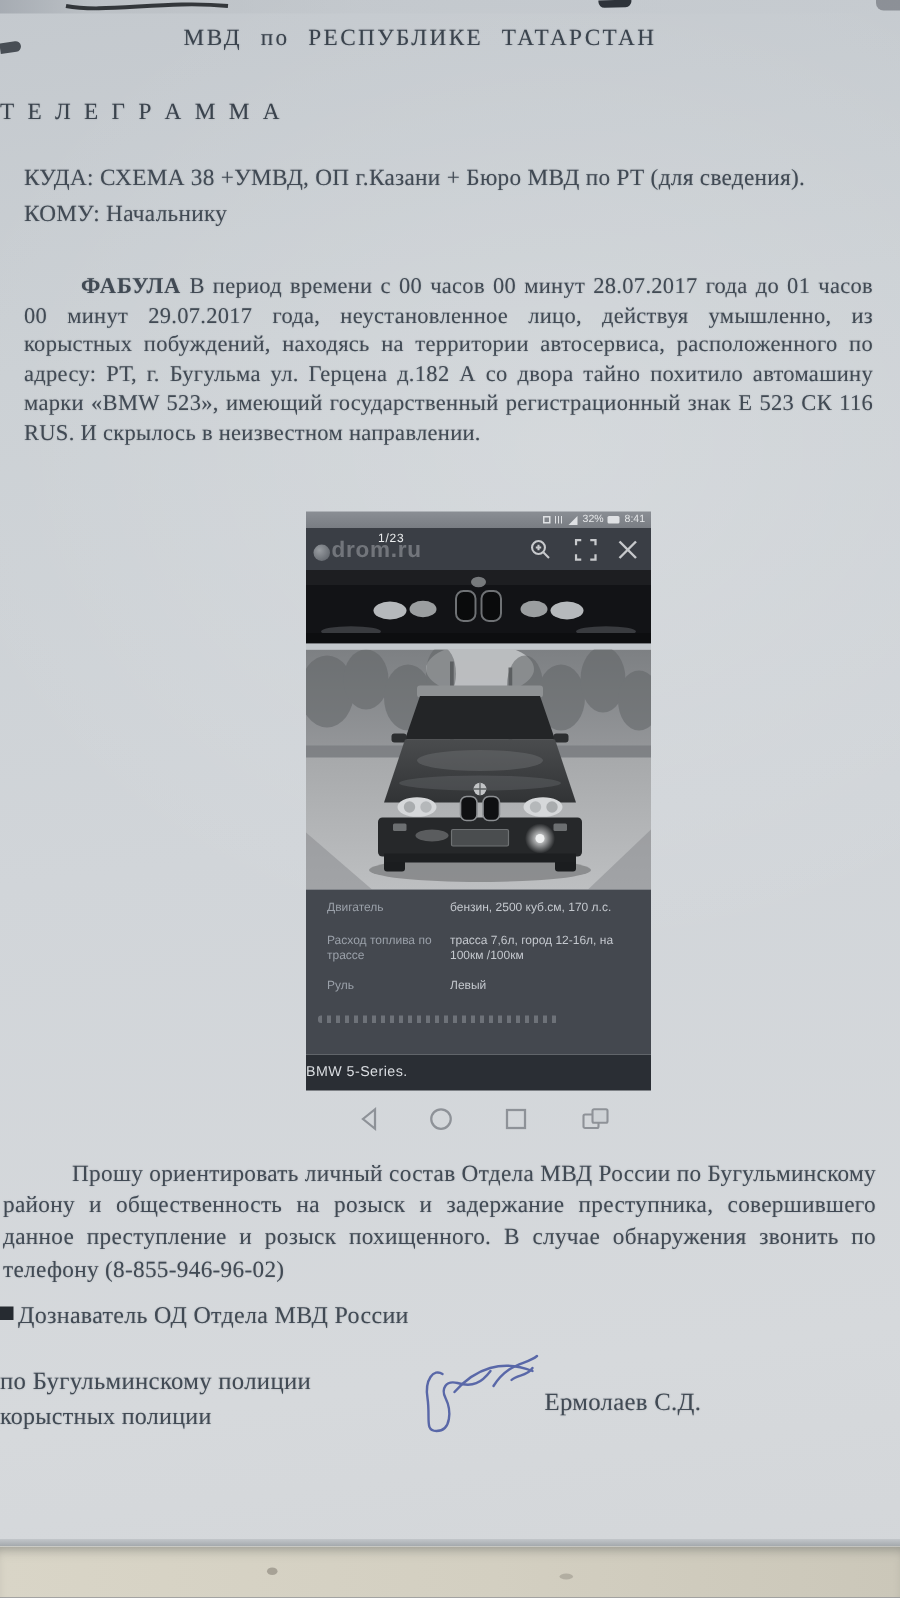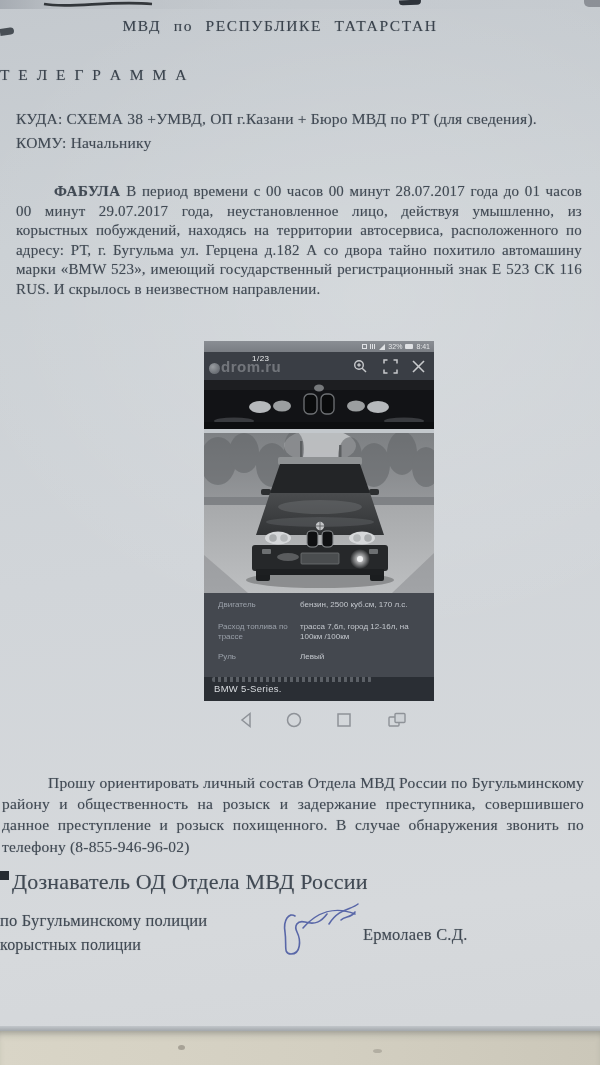--- a/index.html
+++ b/index.html
@@ -19,45 +19,45 @@
   
   .org-line{top:17px;left:16px;width:528px;text-align:center;font-size:15.5px;letter-spacing:1.6px;word-spacing:7px;color:#3a434d;}
   .doc-type{top:39px;left:0;width:600px;text-align:left;font-size:15.5px;letter-spacing:2.5px;color:#3a434d;margin-top:27px;}
   .to-line{top:110px;left:16px;width:572px;font-size:15.5px;}
   .addr-line{top:134px;left:16px;width:572px;font-size:15.5px;}
   .para{font-size:15px;line-height:19.6px;text-align:justify;margin:0;}
   .fabula{top:182px;left:16px;width:566px;text-indent:38px;}
   .fabula .b{font-weight:bold;letter-spacing:.6px;}
   .stolen{top:286px;left:16px;width:566px;text-indent:38px;}
   .request{top:772px;left:2px;width:582px;font-size:15.5px;line-height:21.2px;text-indent:46px;text-align:justify;margin:0;}
-  .sig1{top:869px;left:12px;font-size:22px;}
+  .sig1{top:869px;left:12px;font-size:16px;}
   .sig2{top:911px;left:0px;font-size:16.5px;}
   .sig3{top:936px;left:0px;font-size:16px;}
   .sig-name{top:925px;left:363px;font-size:16.5px;}
   
   .phone{top:341px;left:204px;width:230px;font-family:"Liberation Sans",sans-serif;}
   .p-status{height:11px;background:linear-gradient(#8a8e94,#797d83);display:flex;justify-content:flex-end;align-items:center;gap:3px;padding:0 4px;font-size:7px;color:#e5e7e9;}
   .sb-sq{width:5px;height:5px;border:1px solid #dfe1e4;box-sizing:border-box;}
   .sb-grid{width:6px;height:5px;background:repeating-linear-gradient(90deg,#dfe1e4 0 1px,transparent 1px 2px);}
   .sb-signal{width:0;height:0;border-left:6px solid transparent;border-bottom:6px solid #dfe1e4;}
   .sb-batt{width:8px;height:5px;background:#dfe1e4;border-radius:1px;}
   .p-gallery{height:28px;background:#3a3e45;position:relative;}
   .g-counter{position:absolute;top:2px;left:7px;font-size:8px;color:#eceeef;letter-spacing:.5px;margin-left:41px;}
   .g-logo{position:absolute;top:11px;left:5px;width:11px;height:11px;border-radius:50%;background:radial-gradient(circle at 35% 35%,#b8bcc0,#5f646b);opacity:.75;}
   .g-mark{position:absolute;top:6px;left:17px;font-size:15px;font-weight:bold;color:rgba(222,226,230,.34);letter-spacing:.5px;}
   .g-ico{position:absolute;top:7px;}
   .p-crop{height:49px;background:#121316;overflow:hidden;line-height:0;}
   .p-div{height:4px;background:#c3c8cc;}
   .p-photo{height:160px;line-height:0;}
-  .p-spec{height:84px;background:#44484f;position:relative;font-size:8px;line-height:10px;}
+  .p-spec{height:110px;background:#44484f;position:relative;font-size:8px;line-height:10px;}
   .sp-label{position:absolute;left:14px;width:82px;color:#9aa0a9;}
   .sp-val{position:absolute;left:96px;width:126px;color:#c4c8ce;}
   .sp-faint{position:absolute;left:8px;top:84px;width:160px;height:5px;border-radius:2px;opacity:.55;
     background:repeating-linear-gradient(90deg,rgba(205,210,216,.55) 0 3px,transparent 3px 6px);}
-  .p-model{height:24px;background:#2a2e34;color:#d9dce0;font-size:9.5px;line-height:24px;padding-left:10px;box-sizing:border-box;letter-spacing:.3px;}
+  .p-model{height:24px;background:#2a2e34;color:#d9dce0;font-size:9.5px;line-height:24px;padding-left:0;box-sizing:border-box;letter-spacing:.3px;}
   .p-nav{height:38px;position:relative;}
   .nav-ico{position:absolute;top:10px;}
   
   .sig-svg{top:898px;left:281px;}
   
   .paper-edge{top:1026px;left:0;right:0;height:5px;background:linear-gradient(#c2c6ca,#a2a7ab);}
   .desk{top:1031px;left:0;right:0;height:34px;background:linear-gradient(90deg,#d9d5c7,#d3cfc1 55%,#cbc7b9);box-shadow:inset 0 6px 7px -4px rgba(92,96,92,.5);}
   .desk-dot1{top:1045px;left:178px;width:7px;height:5px;background:#9b968b;border-radius:50%;opacity:.8;}
   .desk-dot2{top:1049px;left:373px;width:9px;height:4px;background:#aaa69a;border-radius:50%;opacity:.8;}
   .curve-svg{top:0;left:40px;}

